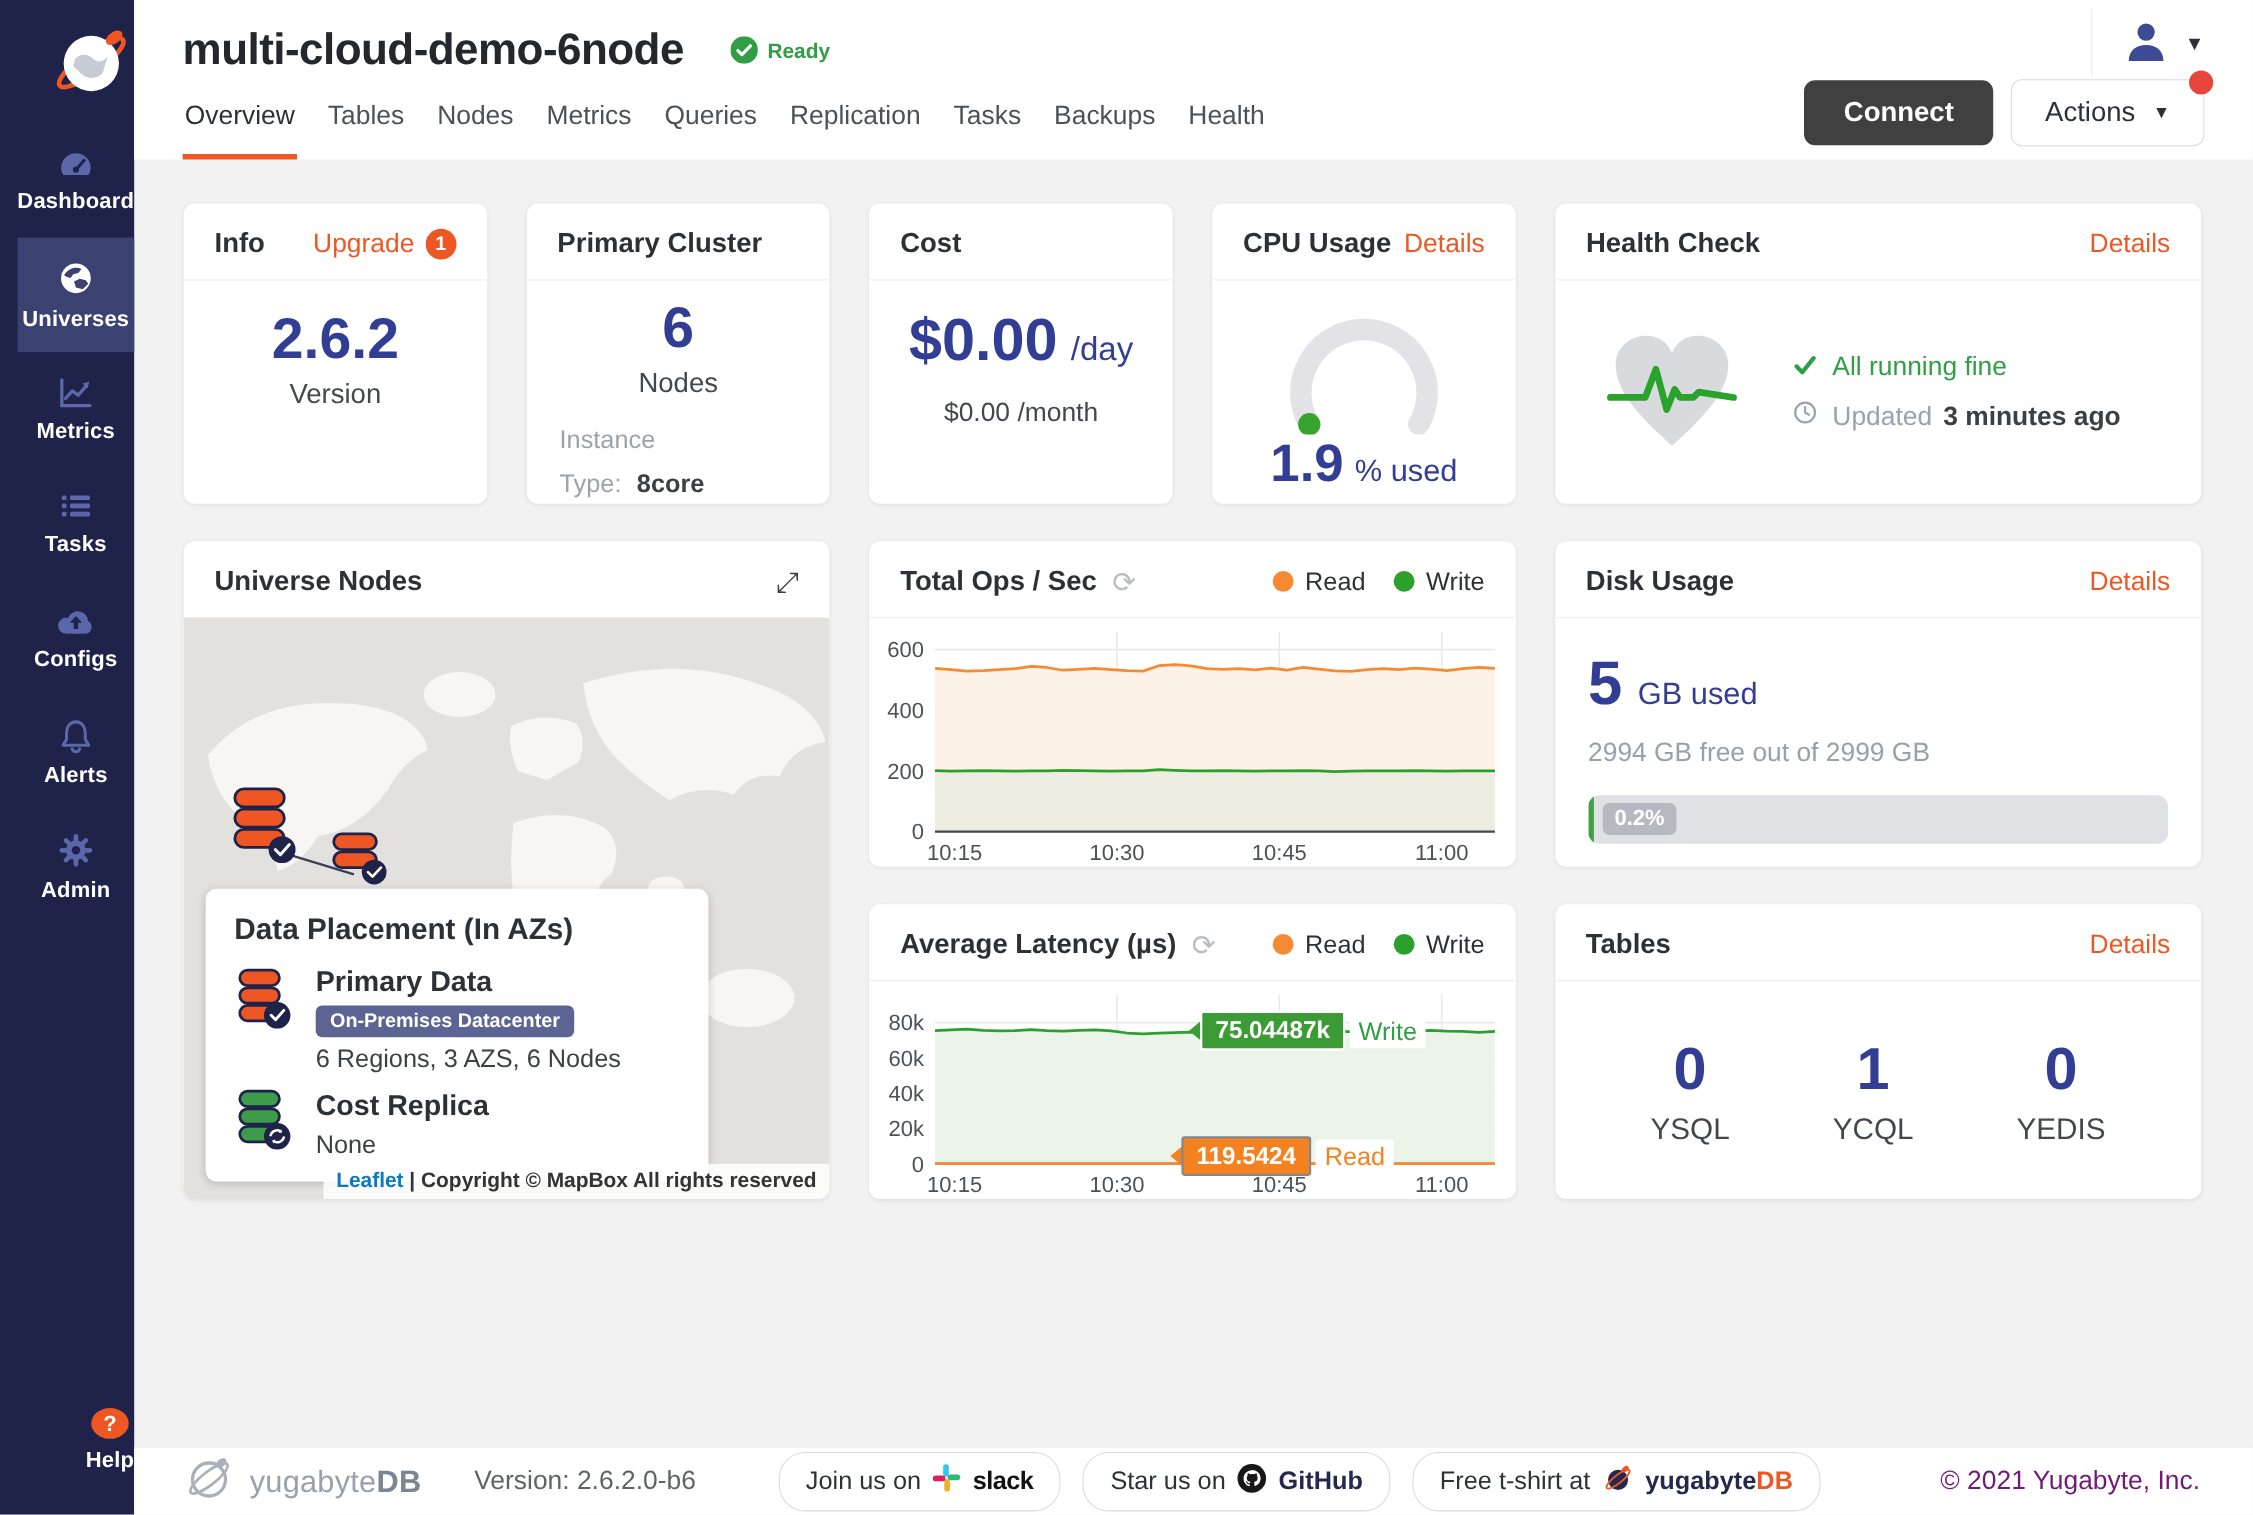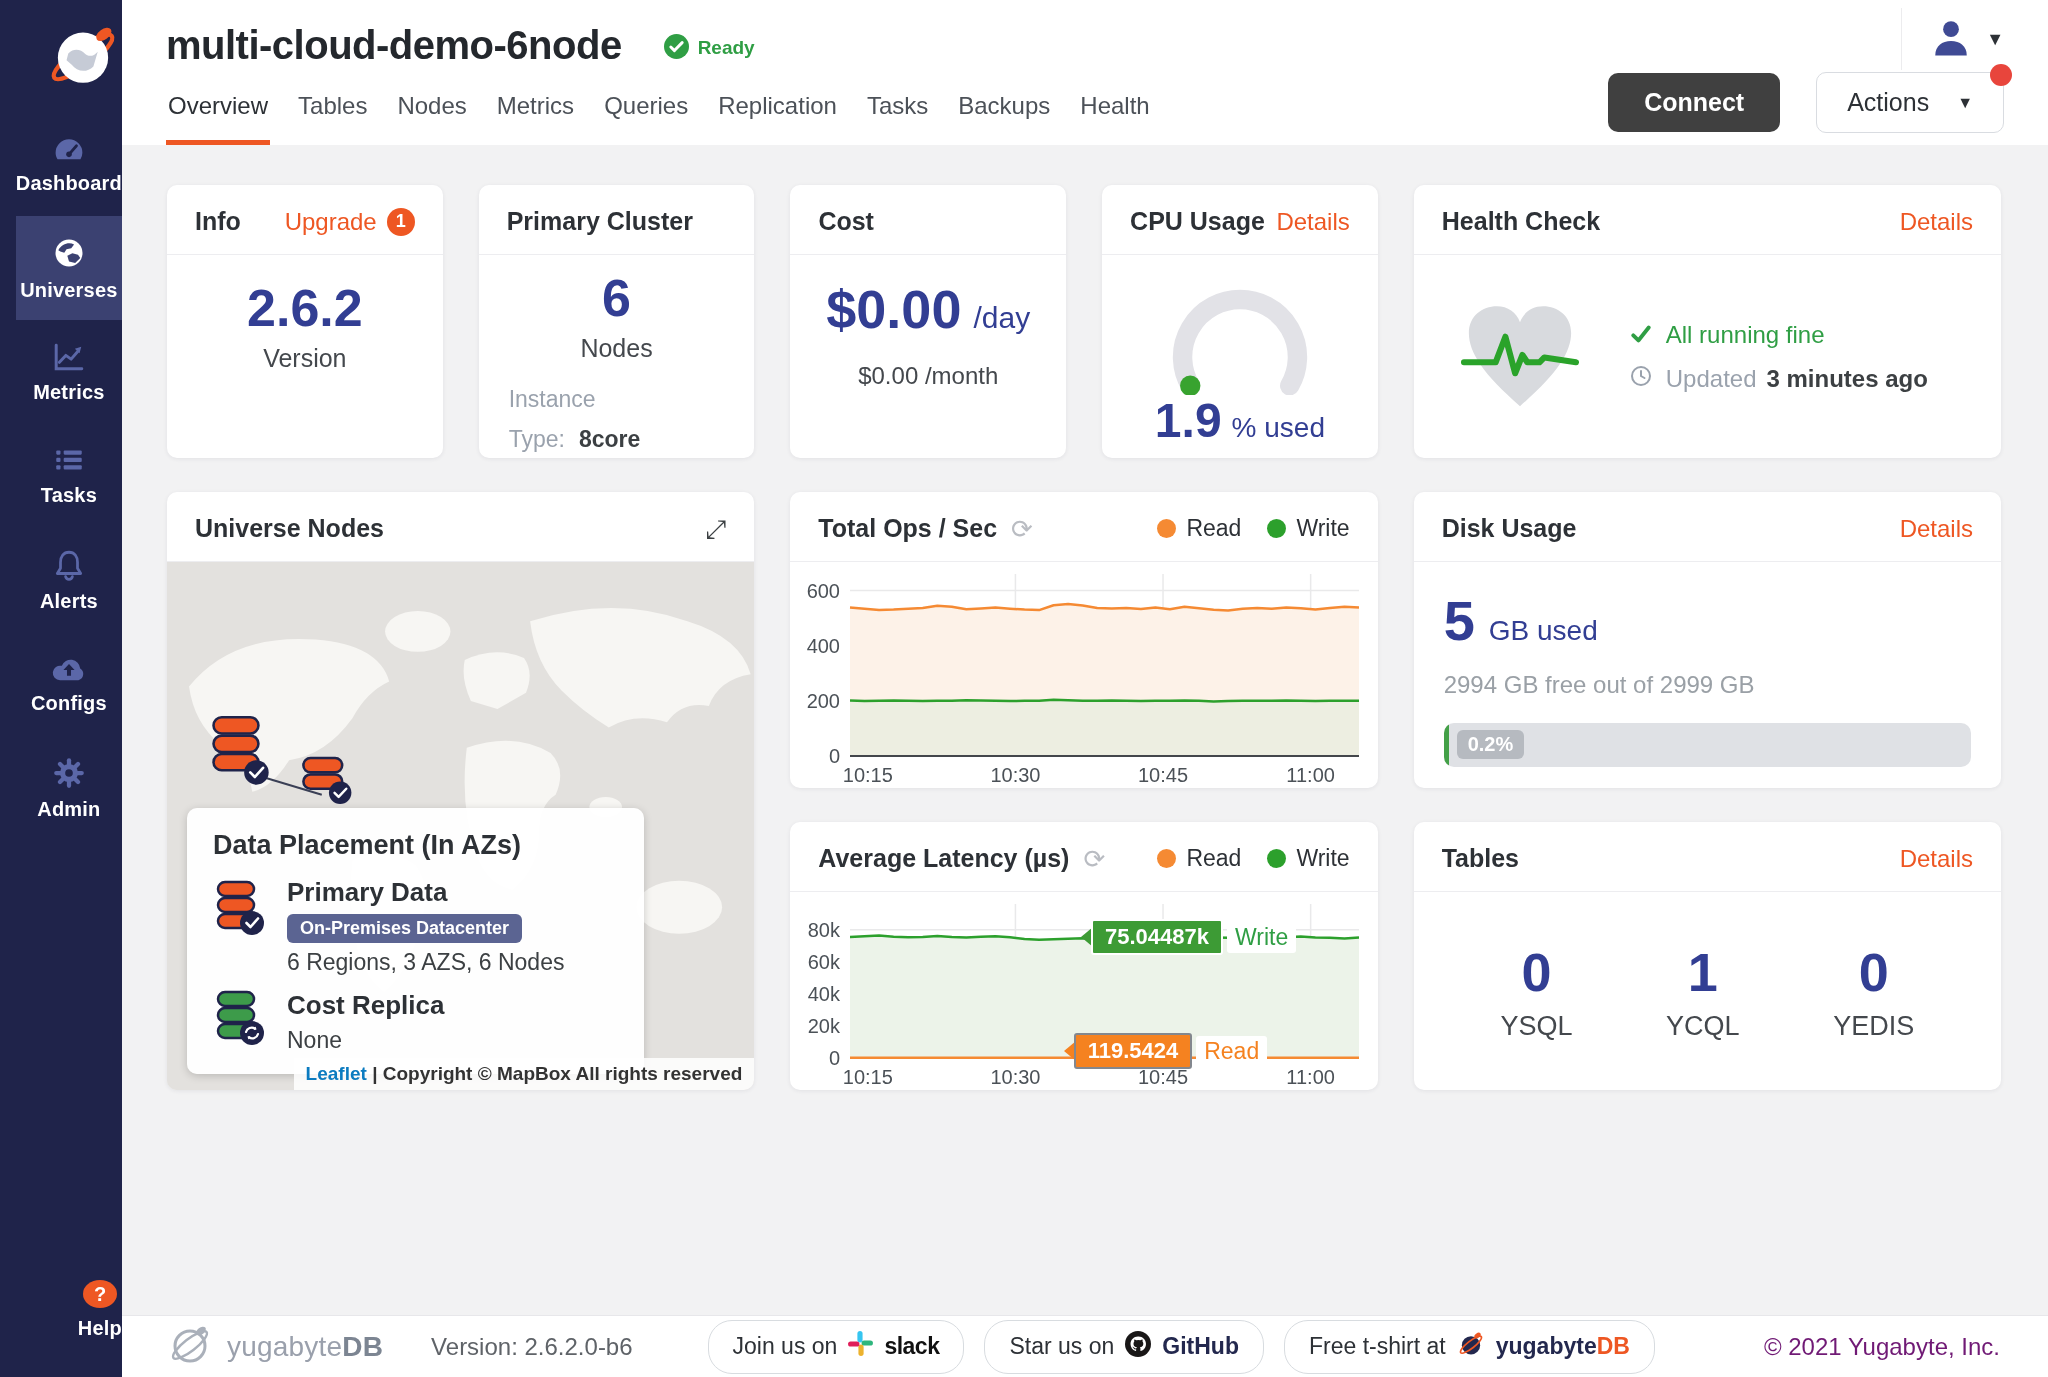--- a/index.html
+++ b/index.html
@@ -26,21 +26,21 @@
   .ready-badge { display:flex; align-items:center; gap:9px; margin-left:42px; margin-top:6px; }
   .ready-badge .ready-text { color:#2f9e44; font-size:19px; font-weight:700; }
   .avatar-zone { position:absolute; right:0; top:8px; display:flex; align-items:center; gap:14px; padding-left:28px; border-left:1px solid #ececee; height:62px; cursor:pointer; }
   .avatar-caret { color:#2d3136; font-size:18px; }
   .tab-row { display:flex; align-items:flex-end; justify-content:space-between; margin-top:4px; }
   .tabs { display:flex; gap:26px; }
   .tab { font-size:24px; color:#4c5158; padding:14px 2px 20px; cursor:pointer; border-bottom:5px solid transparent; }
   .tab.active { color:#2d3136; border-bottom-color:#ee5723; font-weight:500; }
   .header-actions { display:flex; gap:16px; align-items:center; padding-bottom:12px; }
   .btn-connect { background:#404040; color:#fff; border:none; border-radius:10px; font-size:25px; font-weight:700; padding:15px 36px; cursor:pointer; font-family:inherit; }
-  .btn-actions { background:#fff; color:#2d3136; border:1px solid #d9dce1; border-radius:10px; font-size:25px; padding:15px 30px; cursor:pointer; position:relative; font-family:inherit; display:flex; align-items:center; gap:28px;margin-left:20px; }
+  .btn-actions { background:#fff; color:#2d3136; border:1px solid #d9dce1; border-radius:10px; font-size:25px; padding:15px 30px; cursor:pointer; position:relative; font-family:inherit; display:flex; align-items:center; gap:16px; }
   .btn-actions .caret { font-size:16px; color:#2d3136; }
   .notif-dot { position:absolute; top:-9px; right:-9px; width:22px; height:22px; border-radius:50%; background:#e8453c; }
 
   
   .content { flex:1; padding:40px 47px 0 45px; overflow:hidden; }
   .summary-grid { display:grid; grid-template-columns:1fr 1fr 1fr 1fr 2.13fr; grid-template-rows:273px; gap:36px; }
   .lower-grid { display:grid; grid-template-columns:repeat(3,1fr); grid-template-rows:296px 268px; column-gap:36px; row-gap:34px; margin-top:34px; }
 
   .card { background:#fff; border-radius:10px; box-shadow:0 1px 4px rgba(35,40,70,.08); display:flex; flex-direction:column; overflow:hidden; }
   .card-head { display:flex; align-items:center; justify-content:space-between; padding:22px 28px 18px; border-bottom:1px solid #ededf0; flex-shrink:0; }
@@ -205,36 +205,36 @@
               <rect x="4" y="18" width="4" height="4" rx="1"></rect>
                 <rect x="11" y="18" width="17" height="4" rx="1"></rect>
             </g>
           </svg>
         </span>
         <span class="nav-label">Tasks</span>
       </div>
 
       <div class="nav-item">
         <span>
+          <svg width="38" height="30" viewBox="0 0 34 26">
+            <path d="M9 23a6.5 6.5 0 1 1 1.6-12.8A8.5 8.5 0 0 1 27 12.5 5.8 5.8 0 0 1 25.5 23z" fill="#5b67a8"></path>
+            <path d="M17 8.5l-5 5.5h3.2v5h3.6v-5H22z" fill="#1f234a"></path>
+          </svg>
+        </span>
+        <span class="nav-label">Configs</span>
+      </div>
+
+      <div class="nav-item">
+        <span>
           <svg width="34" height="34" viewBox="0 0 32 32">
             <path d="M16 4c-5.2 0-8 4.2-8 9.5V19l-3 5h22l-3-5v-5.5C24 8.2 21.2 4 16 4z" fill="none" stroke="#5b67a8" stroke-width="2.6" stroke-linejoin="round"></path>
             <path d="M12.8 27a3.3 3.3 0 0 0 6.4 0" fill="none" stroke="#5b67a8" stroke-width="2.6" stroke-linecap="round"></path>
           </svg>
         </span>
         <span class="nav-label">Alerts</span>
-      </div>
-
-      <div class="nav-item">
-        <span>
-          <svg width="38" height="30" viewBox="0 0 34 26">
-            <path d="M9 23a6.5 6.5 0 1 1 1.6-12.8A8.5 8.5 0 0 1 27 12.5 5.8 5.8 0 0 1 25.5 23z" fill="#5b67a8"></path>
-            <path d="M17 8.5l-5 5.5h3.2v5h3.6v-5H22z" fill="#1f234a"></path>
-          </svg>
-        </span>
-        <span class="nav-label">Configs</span>
       </div>
 
       <div class="nav-item">
         <span>
           <svg width="34" height="34" viewBox="0 0 32 32">
             <g fill="#5b67a8">
               <rect x="14" y="2" width="4" height="28" rx="2"></rect>
               <rect x="14" y="2" width="4" height="28" rx="2" transform="rotate(45 16 16)"></rect>
               <rect x="14" y="2" width="4" height="28" rx="2" transform="rotate(90 16 16)"></rect>
               <rect x="14" y="2" width="4" height="28" rx="2" transform="rotate(135 16 16)"></rect>

